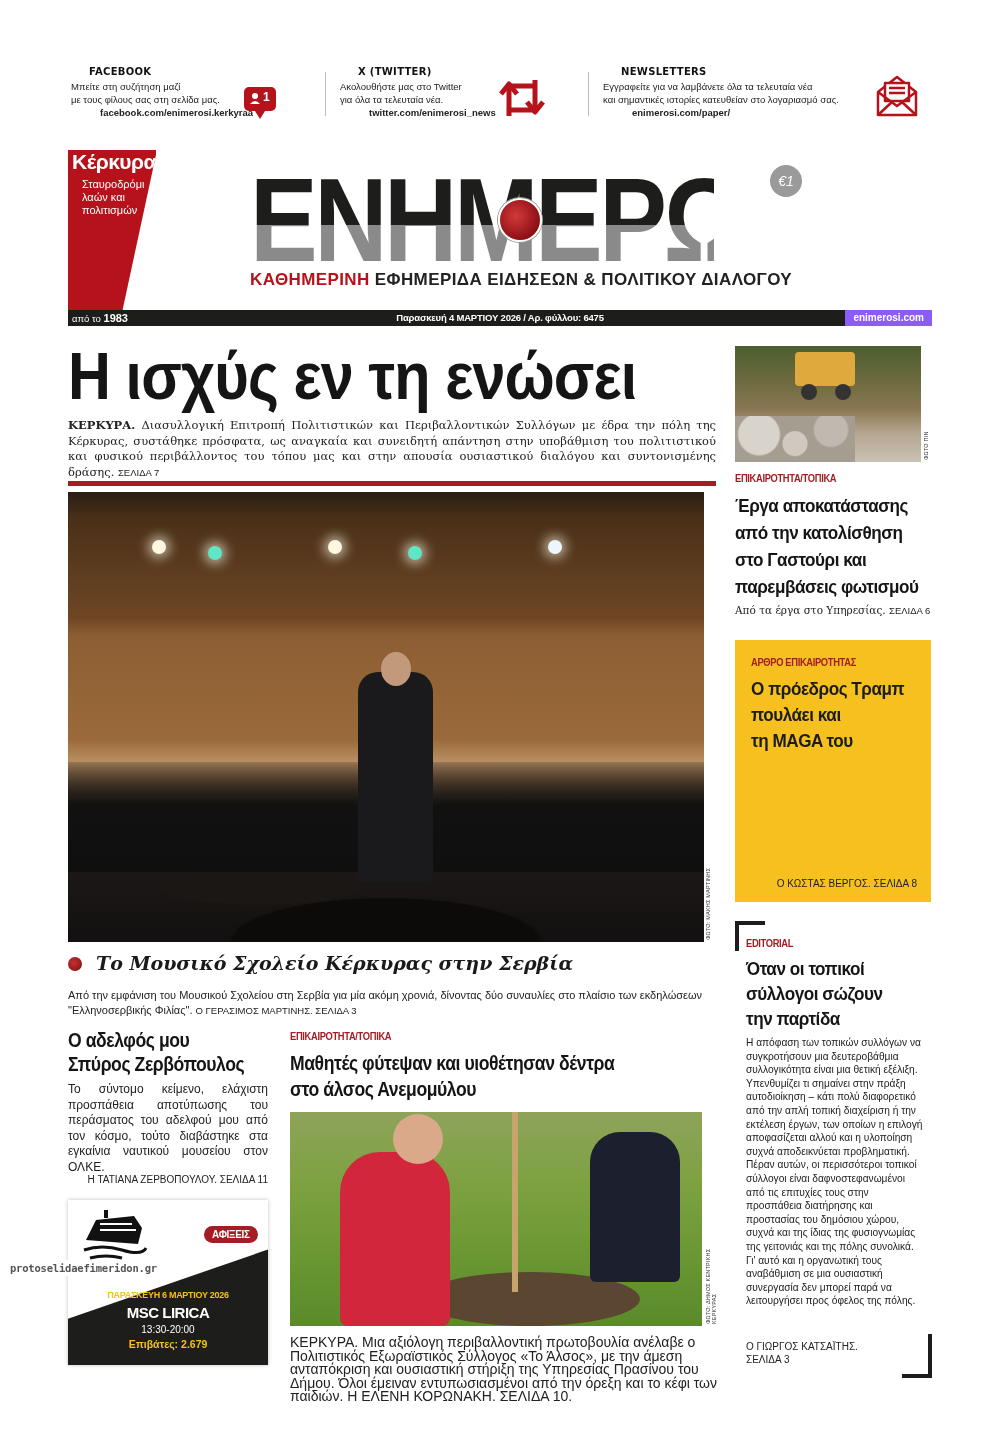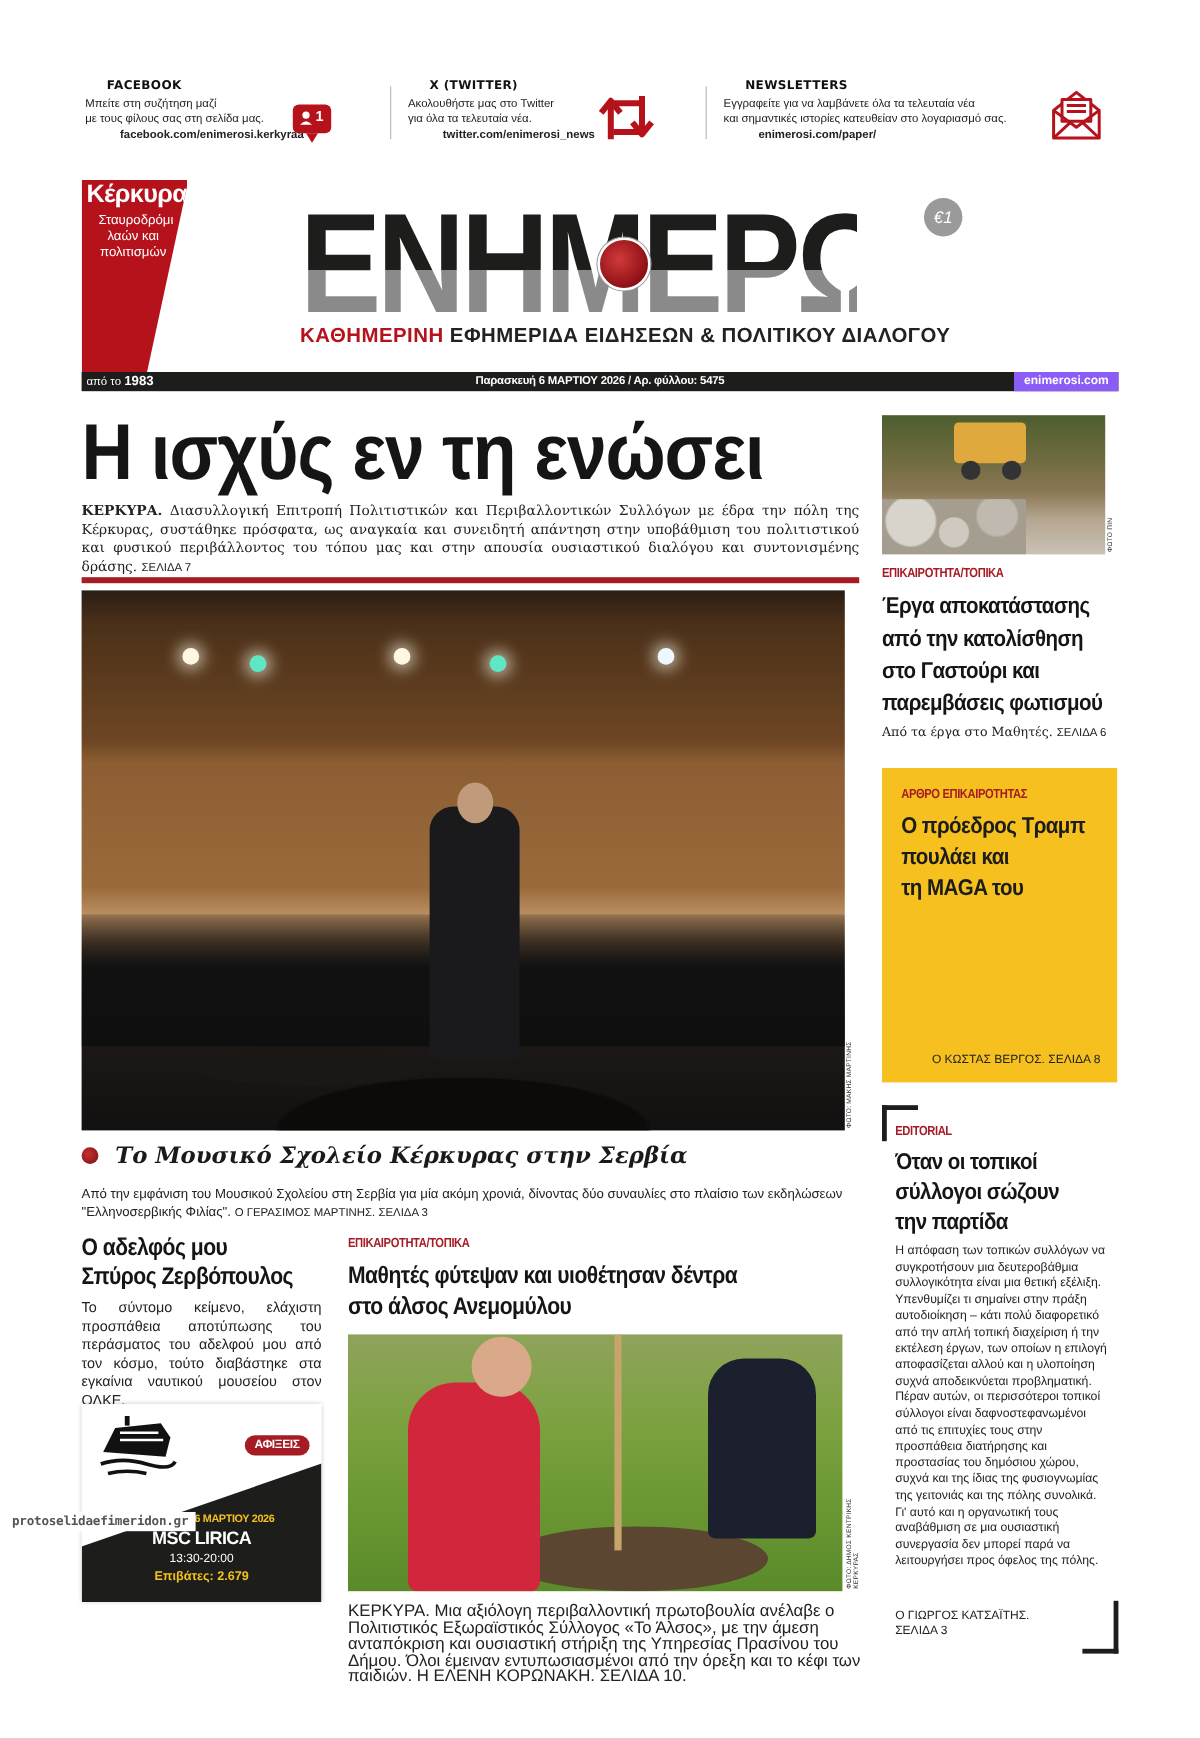--- a/index.html
+++ b/index.html
@@ -9,21 +9,21 @@
   
   .social { top: 66px; height: 56px; }
   .social h4 { font-family: "DejaVu Sans", sans-serif; font-size: 10px; font-weight: bold; letter-spacing: 0.3px; color: #111; margin-bottom: 3px; padding-left: 18px; }
   .social p { font-size: 9.5px; line-height: 13px; color: #222; }
   .social .link { font-weight: bold; padding-left: 29px; }
   .vsep { width: 1px; background: #bbb; }
 
   
   .kerkyra-tag { left: 68px; top: 150px; width: 88px; height: 160px; background: #b5121b; clip-path: polygon(0 0, 100% 0, 100% 3%, 62% 100%, 0 100%); color: #fff; }
   .kerkyra-tag .t1 { font-family: "Liberation Sans", sans-serif; font-weight: bold; font-size: 21px; line-height: 24px; padding: 0 4px; letter-spacing: -0.5px; font-stretch: condensed; }
-  .kerkyra-tag .t2 { font-size: 11px; line-height: 13px; padding: 4px 0 0 14px; text-align: center; }
+  .kerkyra-tag .t2 { font-size: 11px; line-height: 13px; padding: 4px 0 0 14px; }
   .logo { left: 250px; top: 170px; width: 540px; height: 100px; }
   .logo-word { font-family: "Liberation Sans", sans-serif; font-weight: bold; font-size: 118px; line-height: 100px; letter-spacing: -4px; color: #1d1d1b; transform: scaleX(0.86); transform-origin: left top; white-space: nowrap; position: relative;
     background: linear-gradient(to bottom, #1d1d1b 0%, #1d1d1b 55%, #8a8a8a 55%, #8a8a8a 100%); -webkit-background-clip: text; background-clip: text; -webkit-text-fill-color: transparent; }
   .globe { left: 498px; top: 198px; width: 44px; height: 44px; border-radius: 50%; background: radial-gradient(circle at 40% 40%, #d23a3a, #8d0f15 70%); border: 2px solid #fff; box-shadow: 0 0 0 1px #999; }
   .price { left: 770px; top: 165px; width: 32px; height: 32px; border-radius: 50%; background: #9a9a9a; color: #fff; font-size: 14px; text-align: center; line-height: 32px; font-style: italic; }
   .tagline { left: 250px; top: 270px; font-size: 17px; font-weight: bold; letter-spacing: 0.4px; color: #222; white-space: nowrap; }
   .tagline .red { color: #b5121b; }
   .datebar { left: 68px; top: 310px; width: 864px; height: 16px; background: #1d1d1b; color: #fff; font-size: 9.5px; }
   .datebar .since { position: absolute; left: 4px; top: 2px; }
   .datebar .since b { font-size: 11px; }
@@ -51,21 +51,21 @@
 
   .concert-title { left: 68px; top: 952px; font-family: "DejaVu Serif", serif; font-style: italic; font-weight: bold; font-size: 19px; color: #1a1a1a; white-space: nowrap; }
   .concert-title .dot { display: inline-block; width: 14px; height: 14px; border-radius: 50%; background: radial-gradient(circle at 40% 40%, #c53030, #7a0e12); margin-right: 14px; vertical-align: -1px; }
   .concert-text { left: 68px; top: 988px; width: 650px; font-size: 11px; line-height: 15px; color: #222; }
 
   
   .bro-title { left: 68px; top: 1028px; width: 210px; font-size: 20px; font-weight: bold; line-height: 24px; letter-spacing: -0.5px; color: #151515; transform: scaleX(0.88); transform-origin: left top; white-space: nowrap; }
   .bro-text { left: 68px; top: 1082px; width: 200px; font-size: 12px; line-height: 15.5px; text-align: justify; color: #222; }
   .bro-by { left: 68px; top: 1174px; width: 200px; text-align: right; font-size: 10px; color: #222; }
 
-  .ship-box { left: 68px; top: 1170px; width: 200px; height: 165px; overflow: hidden; box-shadow: 0 0 4px rgba(0,0,0,0.25); background: #fff; }
+  .ship-box { left: 68px; top: 1200px; width: 200px; height: 165px; overflow: hidden; box-shadow: 0 0 4px rgba(0,0,0,0.25); background: #fff; }
   .ship-box .dark { position: absolute; left: 0; top: 0; width: 100%; height: 100%; background: #1d1d1b; clip-path: polygon(0 72%, 100% 30%, 100% 100%, 0 100%); }
   .ship-box .badge { position: absolute; left: 136px; top: 26px; background: #a51c24; color: #fff; font-size: 10px; font-weight: bold; padding: 3px 8px; border-radius: 12px; letter-spacing: -0.3px; }
   .ship-box .date { position: absolute; left: 0; right: 0; top: 90px; text-align: center; color: #f4c21b; font-size: 9px; font-weight: bold; letter-spacing: -0.3px; }
   .ship-box .name { position: absolute; left: 0; right: 0; top: 104px; text-align: center; color: #fff; font-size: 15px; font-weight: bold; letter-spacing: -0.5px; }
   .ship-box .time { position: absolute; left: 0; right: 0; top: 124px; text-align: center; color: #fff; font-size: 10px; font-weight: normal; }
   .ship-box .pax { position: absolute; left: 0; right: 0; top: 138px; text-align: center; color: #f4c21b; font-size: 10.5px; font-weight: bold; }
   .watermark { left: 4px; top: 1260px; background: #fff; padding: 2px 6px; font-family: "DejaVu Sans Mono", monospace; font-size: 10.5px; font-weight: bold; color: #555; letter-spacing: -0.2px; }
 
   
   .kicker { font-size: 11px; font-weight: bold; color: #a51c24; letter-spacing: -0.4px; transform: scaleX(0.85); transform-origin: left top; white-space: nowrap; }
@@ -169,21 +169,21 @@
 <div class="abs globe"></div>
 <div class="abs price">€1</div>
 
 <div class="abs tagline">
   <span class="red">ΚΑΘΗΜΕΡΙΝΗ</span>
   <span>ΕΦΗΜΕΡΙΔΑ ΕΙΔΗΣΕΩΝ &amp; ΠΟΛΙΤΙΚΟΥ ΔΙΑΛΟΓΟΥ</span>
 </div>
 
 <div class="abs datebar">
   <span class="since"><span>από το</span> <b>1983</b></span>
-  <span class="date">Παρασκευή 6 ΜΑΡΤΙΟΥ 2026 / Αρ. φύλλου: 5475</span>
+  <span class="date">Παρασκευή 4 ΜΑΡΤΙΟΥ 2026 / Αρ. φύλλου: 6475</span>
   <span class="site">enimerosi.com</span>
 </div>
 
 <div class="abs headline">Η ισχύς εν τη ενώσει</div>
 <div class="abs lead">
   <b>ΚΕΡΚΥΡΑ.</b>
   <span>Διασυλλογική Επιτροπή Πολιτιστικών και Περιβαλλοντικών Συλλόγων με έδρα την πόλη της Κέρκυρας, συστάθηκε πρόσφατα, ως αναγκαία και συνειδητή απάντηση στην υποβάθμιση του πολιτιστικού και φυσικού περιβάλλοντος του τόπου μας και στην απουσία ουσιαστικού διαλόγου και συντονισμένης δράσης.</span>
   <span class="small-caps">ΣΕΛΙΔΑ 7</span>
 </div>
 <div class="abs red-rule"></div>
@@ -257,21 +257,21 @@
 </div>
 <div class="abs photo-credit" style="left:923px; top:420px; height:40px;">ΦΩΤΟ ΠΙΝ</div>
 <div class="abs kicker gast-kicker">ΕΠΙΚΑΙΡΟΤΗΤΑ/ΤΟΠΙΚΑ</div>
 <div class="abs gast-title">
   <div>Έργα αποκατάστασης</div>
   <div>από την κατολίσθηση</div>
   <div>στο Γαστούρι και</div>
   <div>παρεμβάσεις φωτισμού</div>
 </div>
 <div class="abs gast-text">
-  <span>Από τα έργα στο Μαθητές.</span>
+  <span>Από τα έργα στο Υπηρεσίας.</span>
   <span class="small-caps">ΣΕΛΙΔΑ 6</span>
 </div>
 
 <div class="abs yellow-box">
   <div class="kicker">ΑΡΘΡΟ ΕΠΙΚΑΙΡΟΤΗΤΑΣ</div>
   <div class="ttl">
     <div>Ο πρόεδρος Τραμπ</div>
     <div>πουλάει και</div>
     <div>τη MAGA του</div>
   </div>

